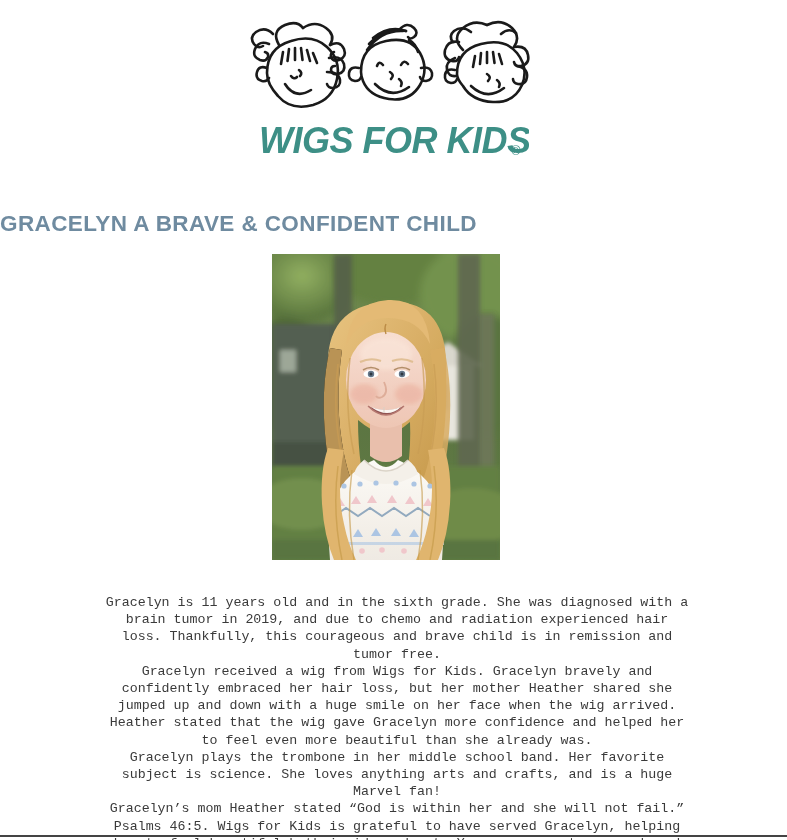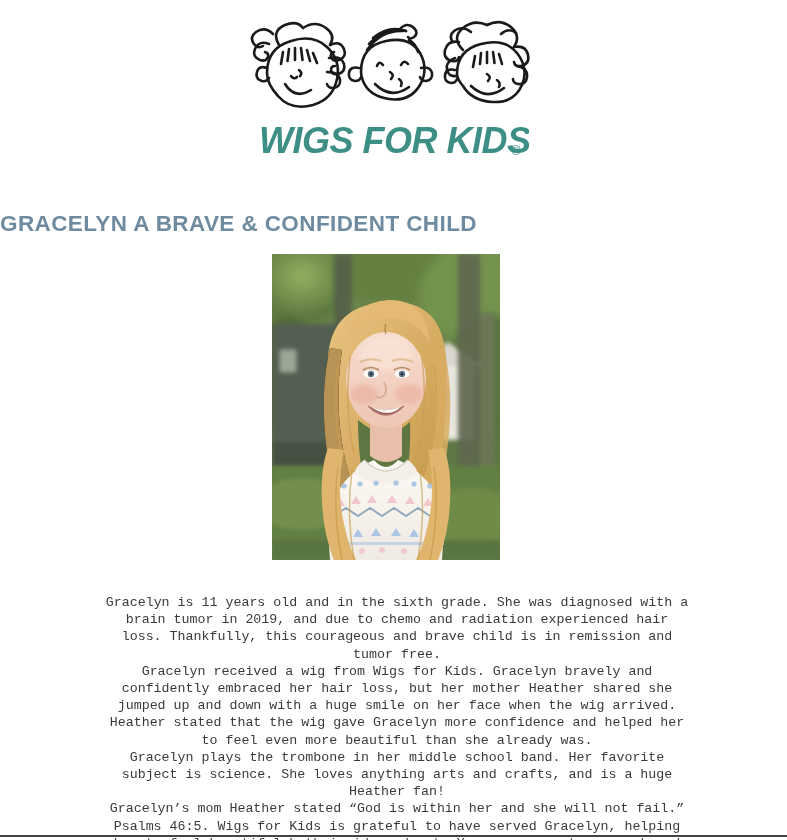--- a/index.html
+++ b/index.html
@@ -378,19 +378,19 @@
         </g>
 
         <rect x="0" y="0" width="228" height="306" fill="#ffffff" opacity="0.035"></rect>
       </g>
     </svg>
   </div>
 
   <div class="body-copy">
     <p>Gracelyn is 11 years old and in the sixth grade. She was diagnosed with a brain tumor in 2019, and due to chemo and radiation experienced hair loss. Thankfully, this courageous and brave child is in remission and tumor free.</p>
     <p>Gracelyn received a wig from Wigs for Kids. Gracelyn bravely and confidently embraced her hair loss, but her mother Heather shared she jumped up and down with a huge smile on her face when the wig arrived. Heather stated that the wig gave Gracelyn more confidence and helped her to feel even more beautiful than she already was.</p>
-    <p>Gracelyn plays the trombone in her middle school band. Her favorite subject is science. She loves anything arts and crafts, and is a huge Heather fan!</p>
+    <p>Gracelyn plays the trombone in her middle school band. Her favorite subject is science. She loves anything arts and crafts, and is a huge Marvel fan!</p>
     <p><span>Gracelyn’s mom Heather stated “God is within her and she will not fail.” Psalms 46:5. Wigs for Kids is grateful to have served Gracelyn, helping her to feel beautiful both inside and out. You can support our work and help children like Gracelyn through our Sponsor A Child program. </span><a class="sponsor-link" href="#">SPONSOR A CHILD TODAY</a></p>
   </div>
 
   <div class="footer-rule"></div>
 
 </div>
 
 </body></html>

